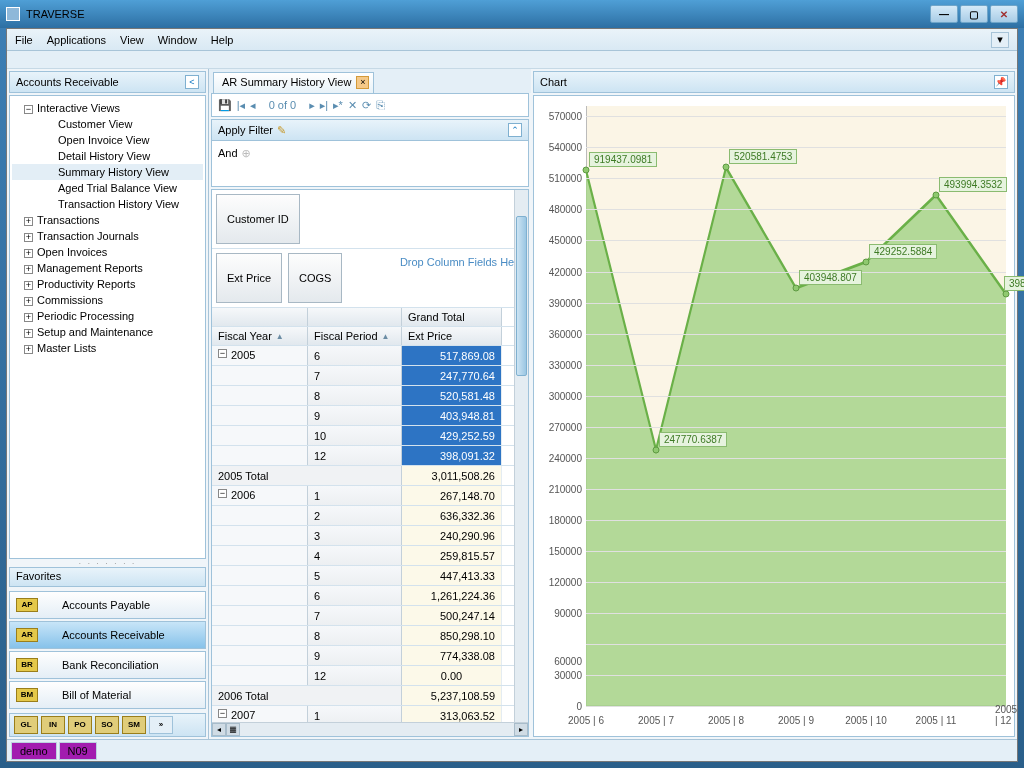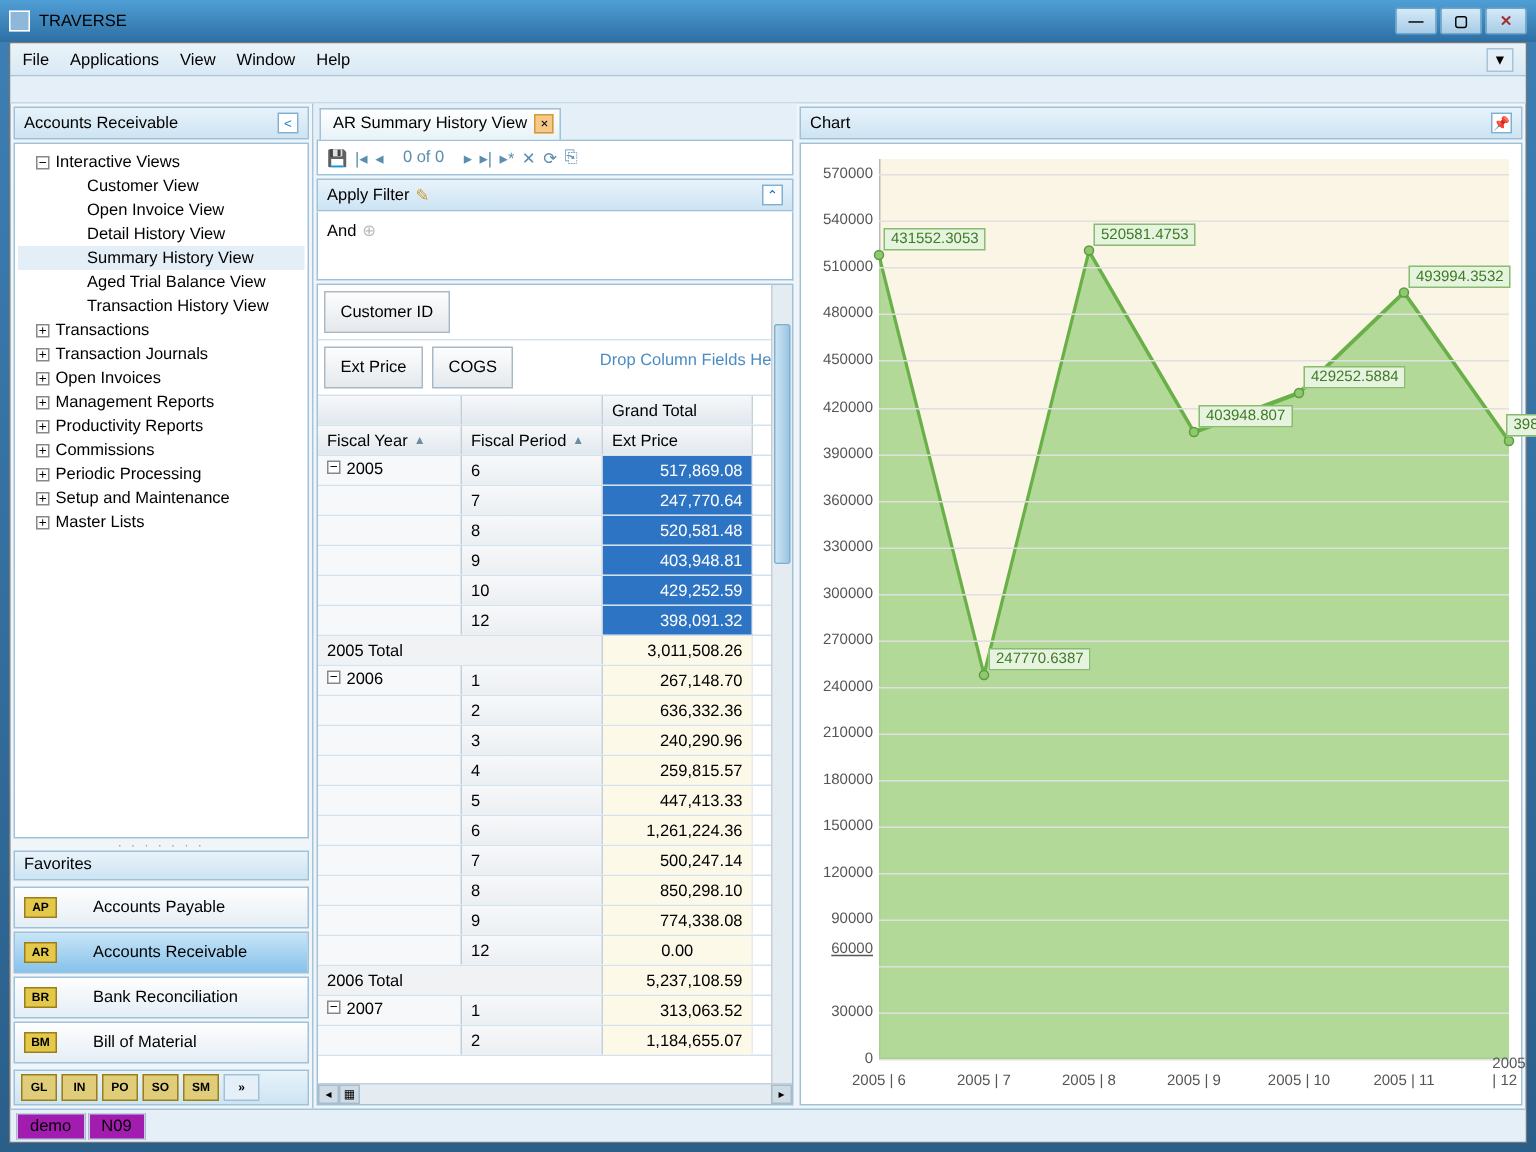--- a/index.html
+++ b/index.html
@@ -41,21 +41,21 @@
 .tab .x{position:absolute;right:4px;top:3px;width:13px;height:13px;border:1px solid #d39a3a;background:#f5c988;font-size:9px;line-height:11px;text-align:center;cursor:pointer}
 .nav-row{height:24px;background:#fff;border:1px solid #9fc2da;margin:0 2px;display:flex;align-items:center;gap:5px;padding:0 6px}
 .nav-row .nb{color:#5a8db0;cursor:pointer;font-size:11px}
 .nav-row .pg{margin:0 8px;color:#5a8db0}
 .filter-head{height:22px;background:linear-gradient(180deg,#e8f3fa,#cde4f3);border:1px solid #9fc2da;margin:2px 2px 0 2px;display:flex;align-items:center;padding:0 6px}
 .filter-head .collapse{margin-left:auto;width:14px;height:14px;border:1px solid #7fb0d0;background:#fff;text-align:center;line-height:12px;font-size:9px;color:#1178c2;cursor:pointer}
 .filter-body{height:46px;border:1px solid #9fc2da;border-top:none;margin:0 2px;background:#fff;padding:6px;color:#777}
 .filter-body .plus{color:#bbb;margin-left:4px}
 .pivot-wrap{flex:1;border:1px solid #9fc2da;margin:2px;background:#fff;display:flex;flex-direction:column;min-height:0;position:relative}
 .pv-row{display:flex;padding:4px;gap:6px;border-bottom:1px solid #d3e2ed}
-.pv-btn{padding:7px 10px;border:1px solid #a8b8c4;background:linear-gradient(180deg,#fdfdfd,#e4e9ed);cursor:pointer}
+.pv-btn{padding:18px 10px;border:1px solid #a8b8c4;background:linear-gradient(180deg,#fdfdfd,#e4e9ed);cursor:pointer}
 .pv-drop{margin-left:auto;color:#4a8cc4;padding-top:3px;white-space:nowrap;overflow:hidden}
 .pv-grid{flex:1;overflow:hidden;display:flex;flex-direction:column;min-height:0}
 .pv-r{display:flex;height:20px;border-bottom:1px solid #d3e2ed}
 .pv-hc{background:linear-gradient(180deg,#f6f8fa,#e1e8ee);border-right:1px solid #c3d0da;padding:3px 6px;display:flex;align-items:center}
 .pv-hc.sort::after{content:"▲";margin-left:4px;font-size:8px;color:#6a8ca4}
 .pv-c{border-right:1px solid #e4ecf2;padding:0 6px;text-align:right;line-height:20px}
 .pv-yc{width:96px;background:#f6f8fa;border-right:1px solid #c3d0da;padding:3px 6px;display:flex;align-items:flex-start}
 .pv-yc .exp{display:inline-block;width:9px;height:9px;border:1px solid #888;line-height:7px;text-align:center;margin-right:4px;font-size:9px;background:#fff}
 .pv-pc{width:94px;background:linear-gradient(180deg,#f6f8fa,#eceff2);border-right:1px solid #c3d0da;padding:0 6px;line-height:20px}
 .pv-vc{width:100px}
@@ -327,21 +327,21 @@
       <div class="chart-body" id="chartbody">
         <div class="plotbg"></div>
         <div class="area" id="area"><svg viewBox="0 0 100 100" preserveAspectRatio="none">
               <polygon points="0,100 0,10.712228344827588 16.666666666666664,57.280924362068966 33.33333333333333,10.244573224137934 50,30.353653965517246 66.66666666666666,25.990933034482754 83.33333333333334,14.828559793103446 100,31.36356596551724 100,100" fill="#a6d38a" fill-opacity="0.85"></polygon>
               <polyline points="0,10.712228344827588 16.666666666666664,57.280924362068966 33.33333333333333,10.244573224137934 50,30.353653965517246 66.66666666666666,25.990933034482754 83.33333333333334,14.828559793103446 100,31.36356596551724" fill="none" stroke="#6ab048" stroke-width="0.5"></polyline>
             </svg></div>
       <div class="ytick" style="top: 610px;">0</div>
           <div class="grid-h" style="top: 610px; left: 52px; right: 8px;"></div>
           <div class="ytick" style="top: 578.966px;">30000</div>
           <div class="grid-h" style="top: 578.966px; left: 52px; right: 8px;"></div>
-          <div class="ytick" style="top: 537px; text-decoration: underline;">60000</div>
+          <div class="ytick" style="top: 565px;">60000</div>
           <div class="grid-h" style="top: 547.931px; left: 52px; right: 8px;"></div>
           <div class="ytick" style="top: 516.897px;">90000</div>
           <div class="grid-h" style="top: 516.897px; left: 52px; right: 8px;"></div>
           <div class="ytick" style="top: 485.862px;">120000</div>
           <div class="grid-h" style="top: 485.862px; left: 52px; right: 8px;"></div>
           <div class="ytick" style="top: 454.828px;">150000</div>
           <div class="grid-h" style="top: 454.828px; left: 52px; right: 8px;"></div>
           <div class="ytick" style="top: 423.793px;">180000</div>
           <div class="grid-h" style="top: 423.793px; left: 52px; right: 8px;"></div>
           <div class="ytick" style="top: 392.759px;">210000</div>
@@ -371,21 +371,21 @@
           <div class="ytick" style="top: 20.3448px;">570000</div>
           <div class="grid-h" style="top: 20.3448px; left: 52px; right: 8px;"></div>
           <div class="xlabel" style="left: 52px;">2005 | 6</div>
           <div class="xlabel" style="left: 122px;">2005 | 7</div>
           <div class="xlabel" style="left: 192px;">2005 | 8</div>
           <div class="xlabel" style="left: 262px;">2005 | 9</div>
           <div class="xlabel" style="left: 332px;">2005 | 10</div>
           <div class="xlabel" style="left: 402px;">2005 | 11</div>
           <div class="xlabel" style="left: 472px;">2005 | 12</div>
           <div class="pt" style="left: 52px; top: 74.2734px;"></div>
-          <div class="dlabel" style="left: 55px; top: 56.2734px;">431552.3053</div>
+          <div class="dlabel" style="left: 55px; top: 56.2734px;">919437.0981</div>
           <div class="pt" style="left: 122px; top: 353.686px;"></div>
           <div class="dlabel" style="left: 125px; top: 335.686px;">247770.6387</div>
           <div class="pt" style="left: 192px; top: 71.4674px;"></div>
           <div class="dlabel" style="left: 195px; top: 53.4674px;">520581.4753</div>
           <div class="pt" style="left: 262px; top: 192.122px;"></div>
           <div class="dlabel" style="left: 265px; top: 174.122px;">403948.807</div>
           <div class="pt" style="left: 332px; top: 165.946px;"></div>
           <div class="dlabel" style="left: 335px; top: 147.946px; text-align: center;">429252.5884</div>
           <div class="pt" style="left: 402px; top: 98.9714px;"></div>
           <div class="dlabel" style="left: 405px; top: 80.9714px;">493994.3532</div>

